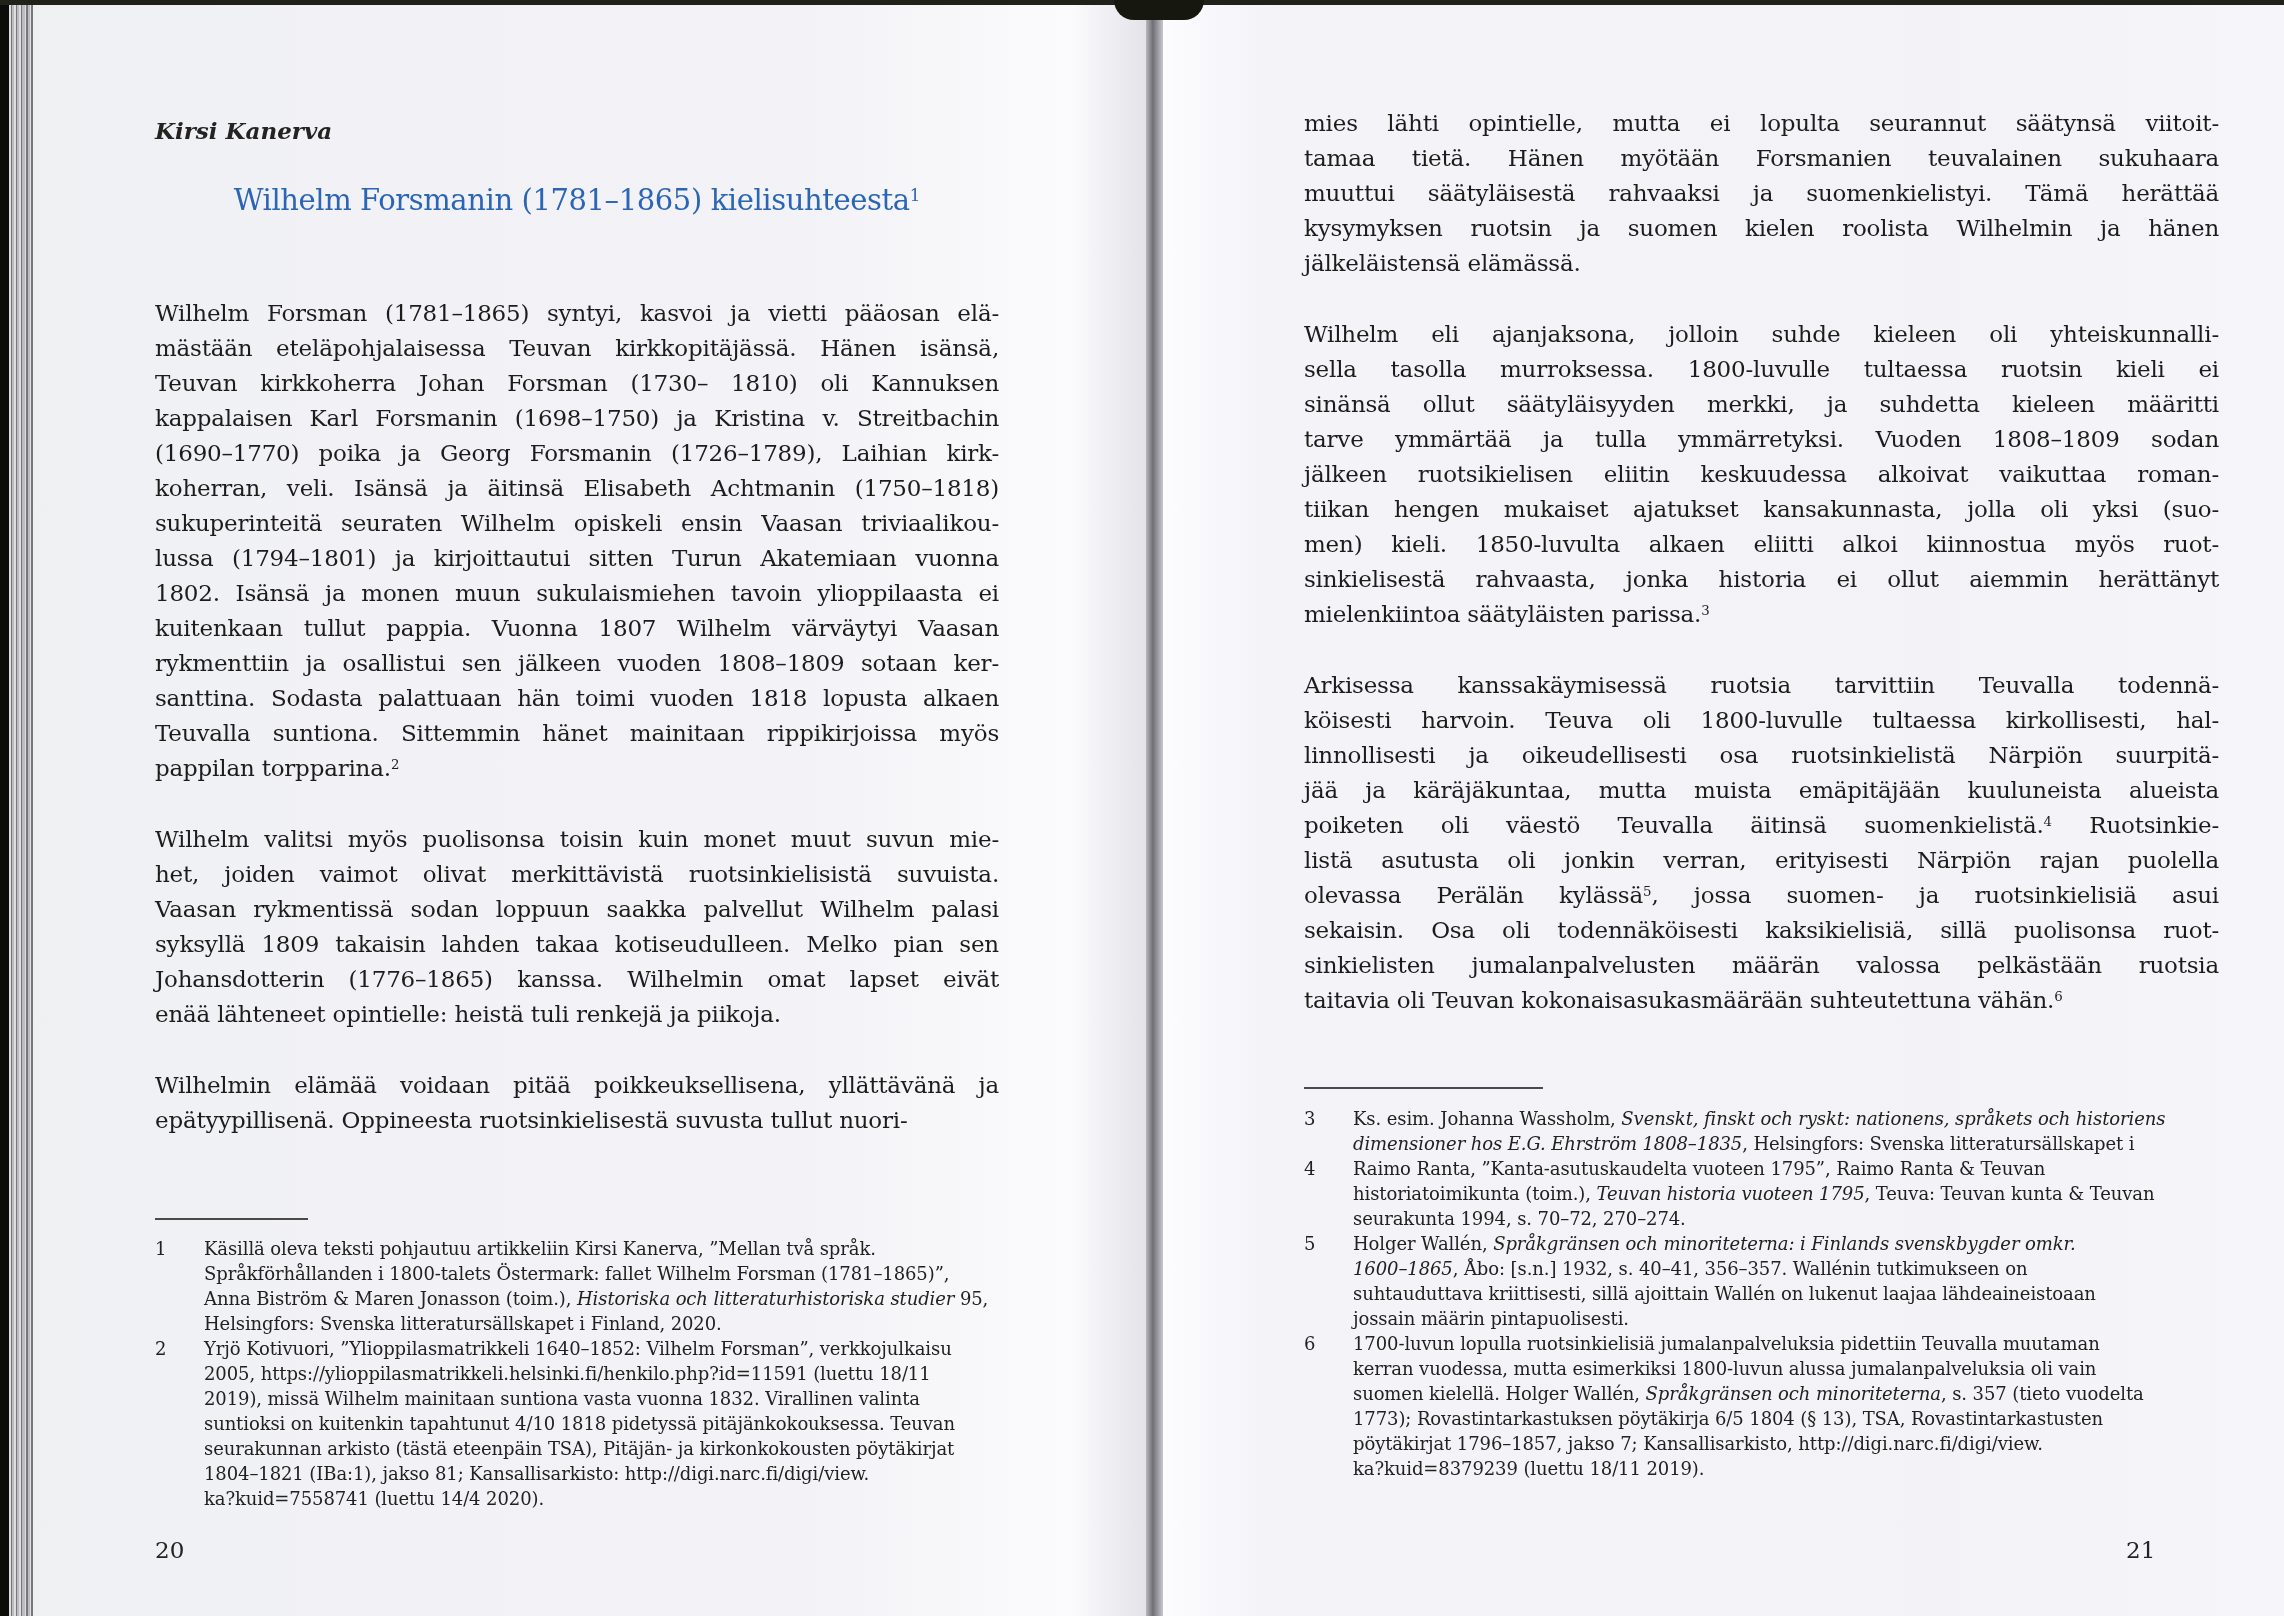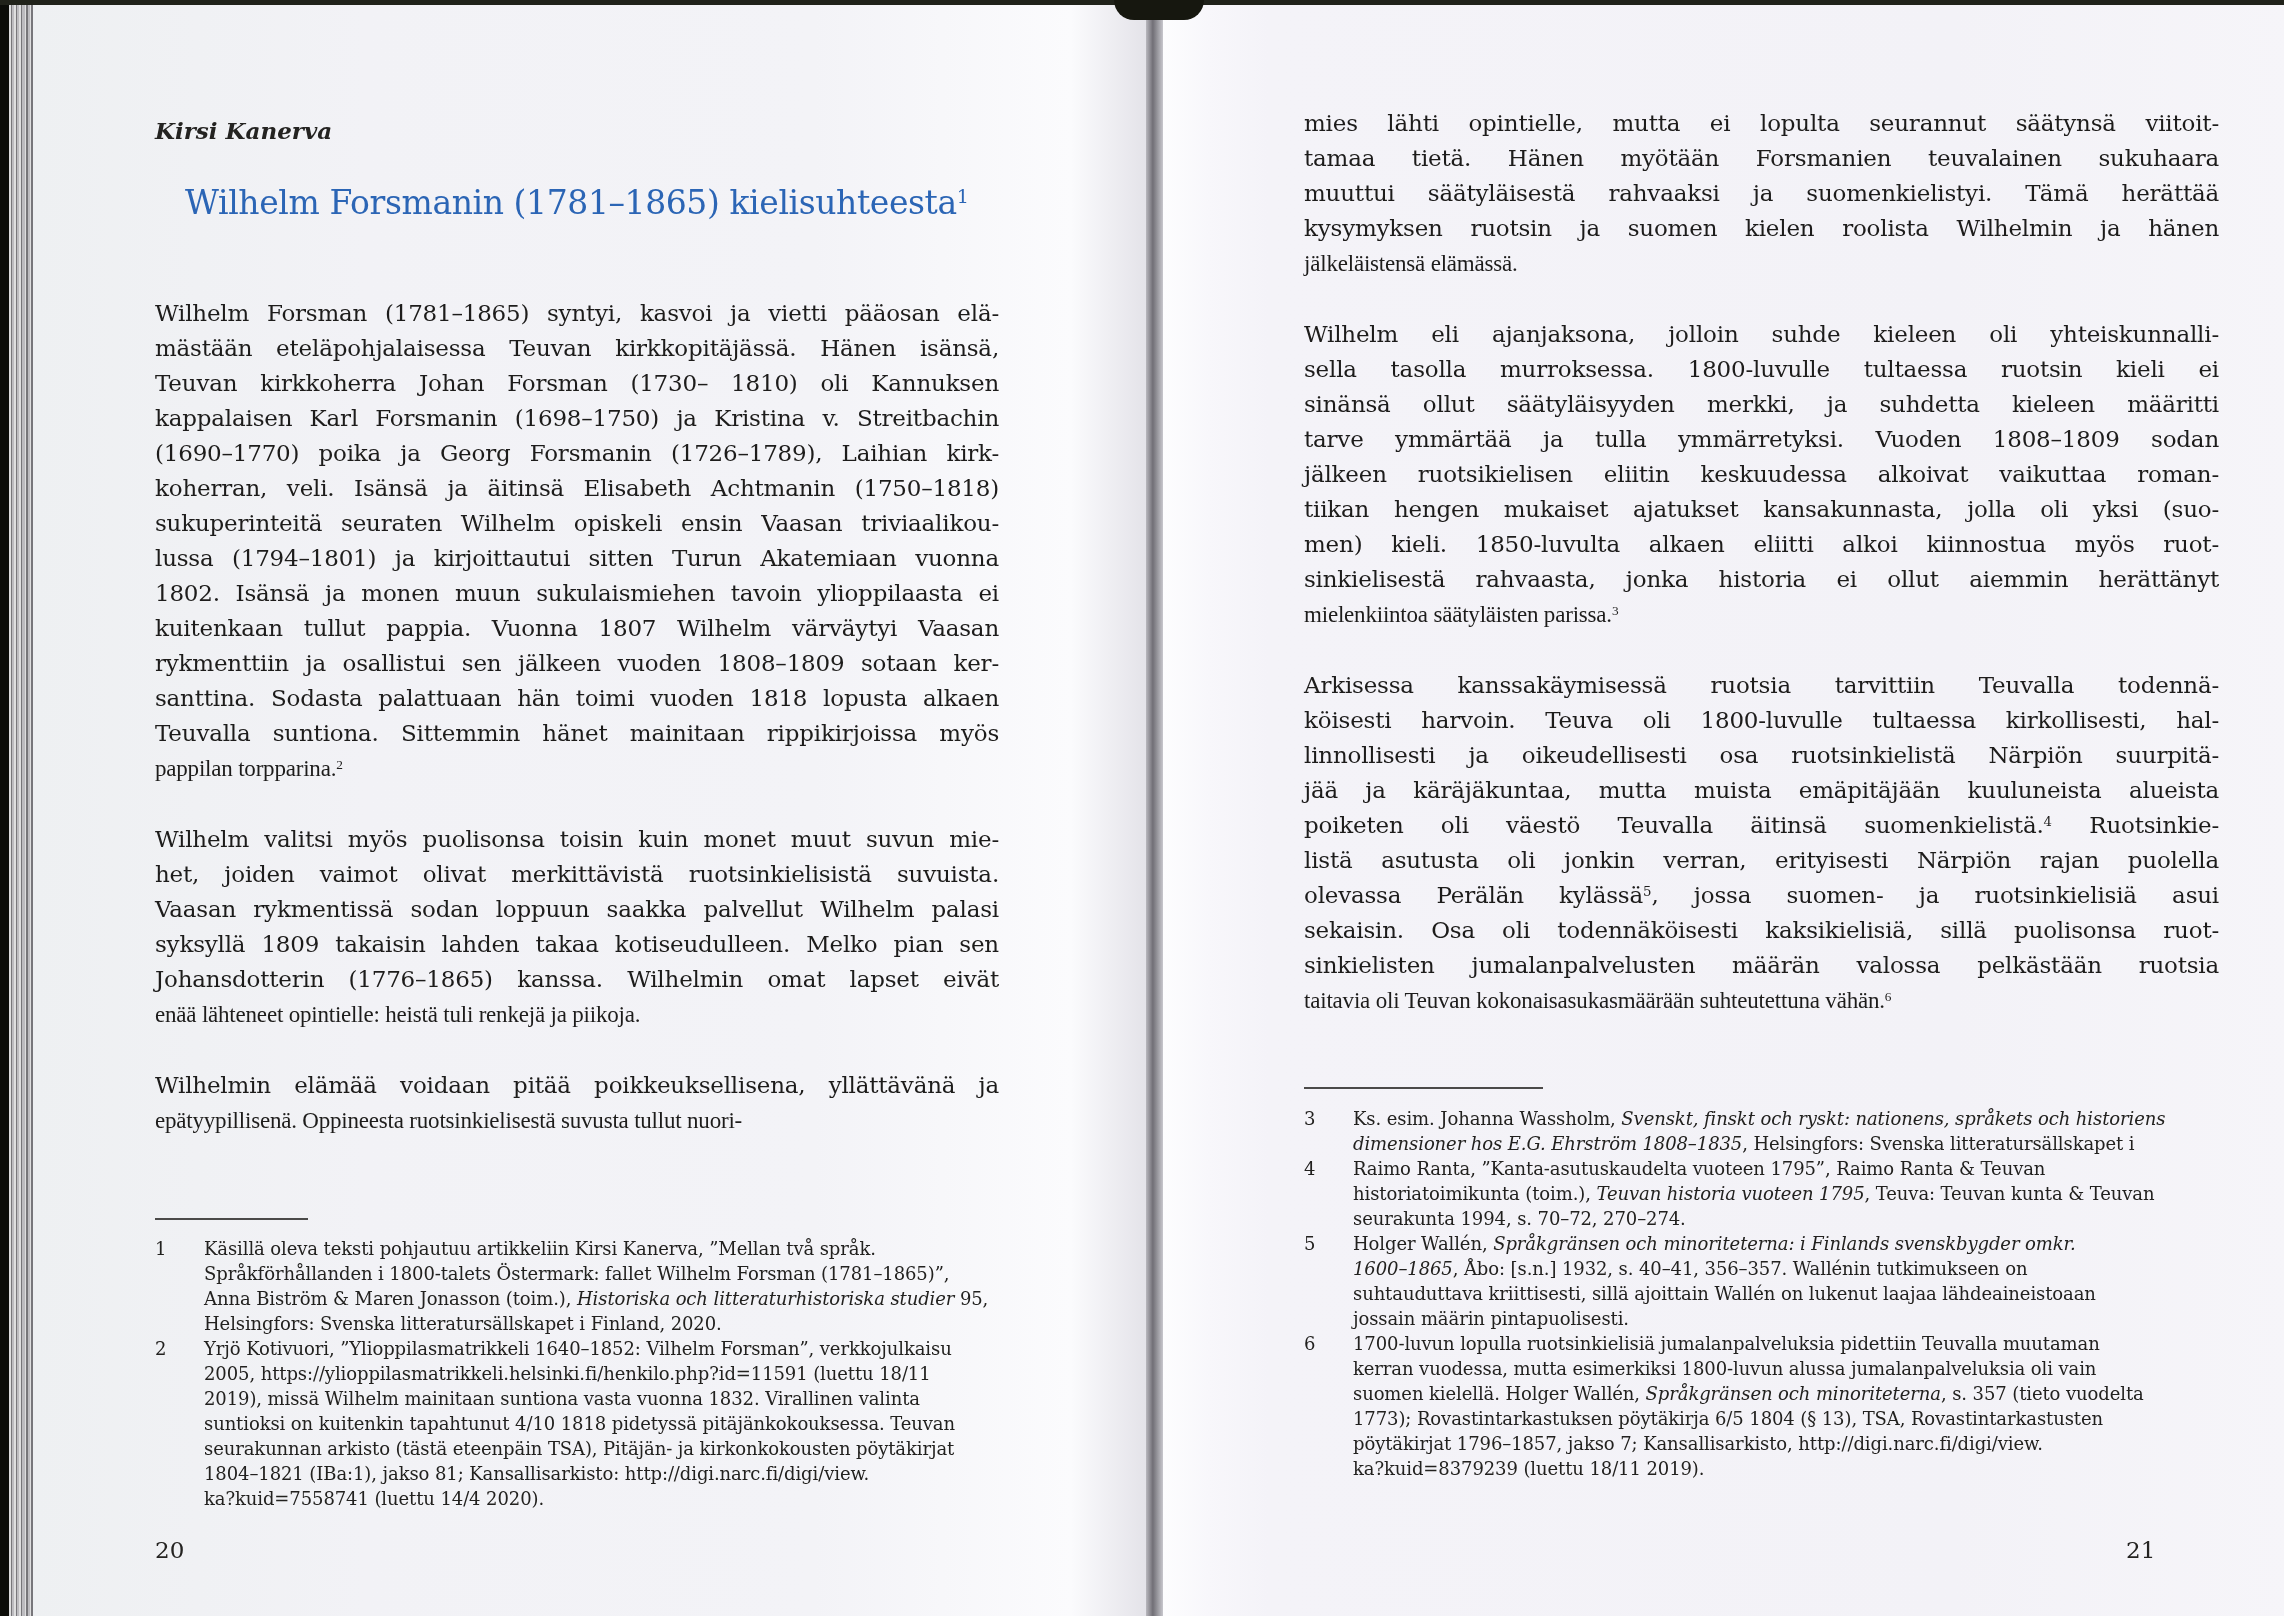--- a/index.html
+++ b/index.html
@@ -37,33 +37,33 @@
     background:linear-gradient(90deg,#fdfdfe 0,#f8f7fb 45px,#f4f3f8 105px,#f3f2f7 70%,#f6f5f9 100%);
     padding-left:8px;
   }
   
   .author{
     position:absolute;left:125px;top:117px;
     font-size:23px;font-weight:bold;font-style:italic;color:#242321;
   }
   .title{
     position:absolute;left:125px;top:183px;width:844px;margin:0;
-    font-size:33px;font-weight:normal;text-align:center;
+    font-size:29px;font-weight:normal;text-align:center;
     letter-spacing:-0.4px;white-space:nowrap;
   }
   .body-col{position:absolute;}
   .page.left  .body-col{left:125px;top:296px;width:844px;}
   .page.right .body-col{left:141px;top:106px;width:915px;}
   .para{margin:0 0 0 0;}
   .para + .para{margin-top:36px;}
   .bl{
     font-size:23px;line-height:35px;letter-spacing:-0.2px;
     text-align:justify;text-align-last:justify;
   }
-  .bl.last{text-align-last:left;font-family:Liberation Serif, serif;}
+  .bl.last{text-align-last:left;}
   .sup{font-size:58%;position:relative;top:-0.55em;line-height:0;letter-spacing:0;}
   .ital{font-style:italic;}
   .fnsep{position:absolute;border-top:2.2px solid #4b4a49;}
   .page.left  .fnsep{left:125px;top:1218px;width:153px;}
   .page.right .fnsep{left:141px;top:1087px;width:239px;}
   .fnotes{position:absolute;}
   .page.left  .fnotes{left:125px;top:1236px;width:853px;}
   .page.right .fnotes{left:141px;top:1106px;width:920px;}
   .fn{position:relative;padding-left:49px;}
   .fn .fnum{position:absolute;left:0;top:0;}

